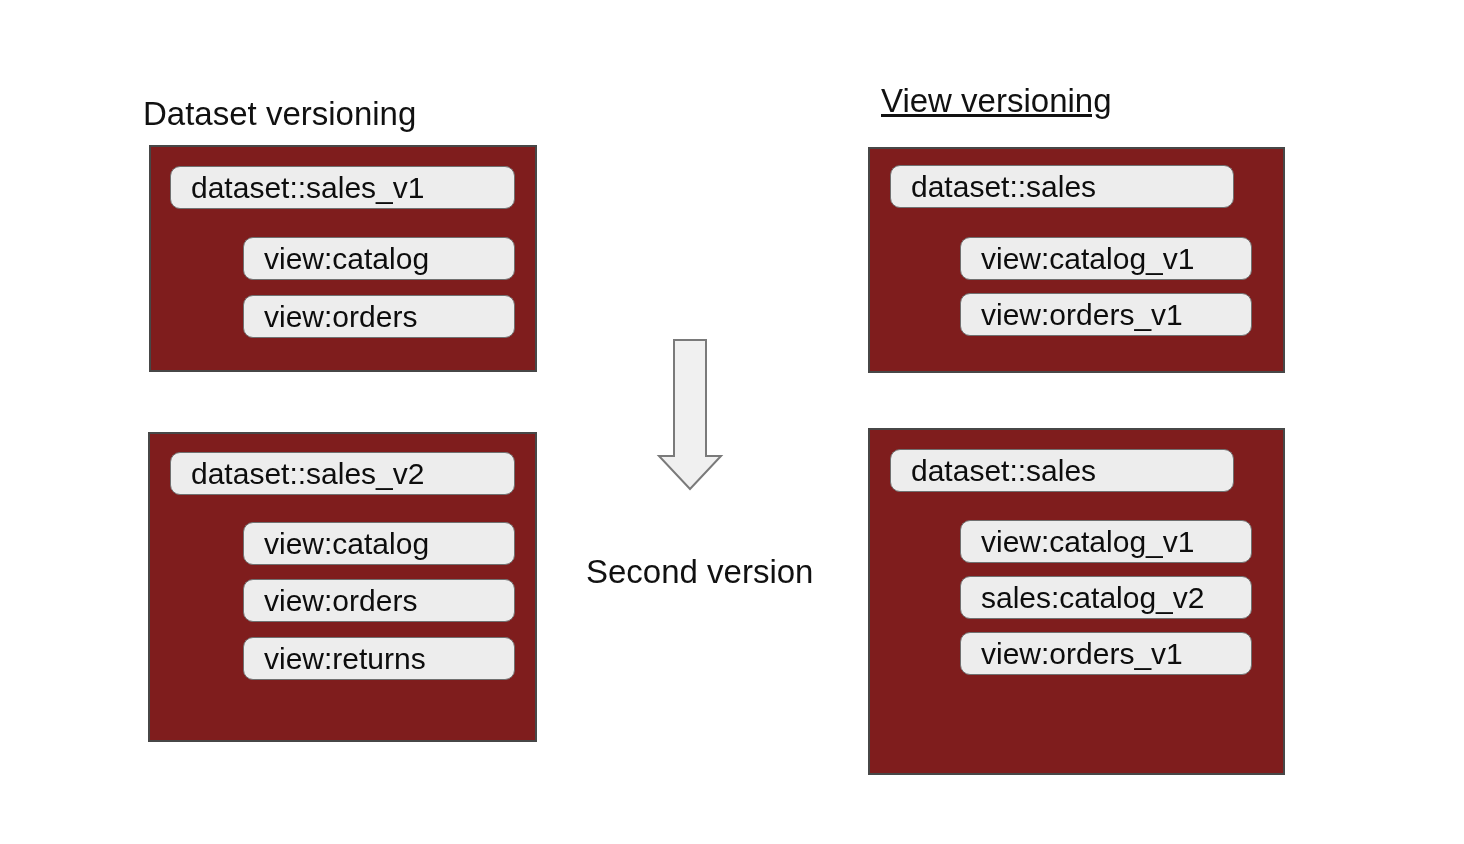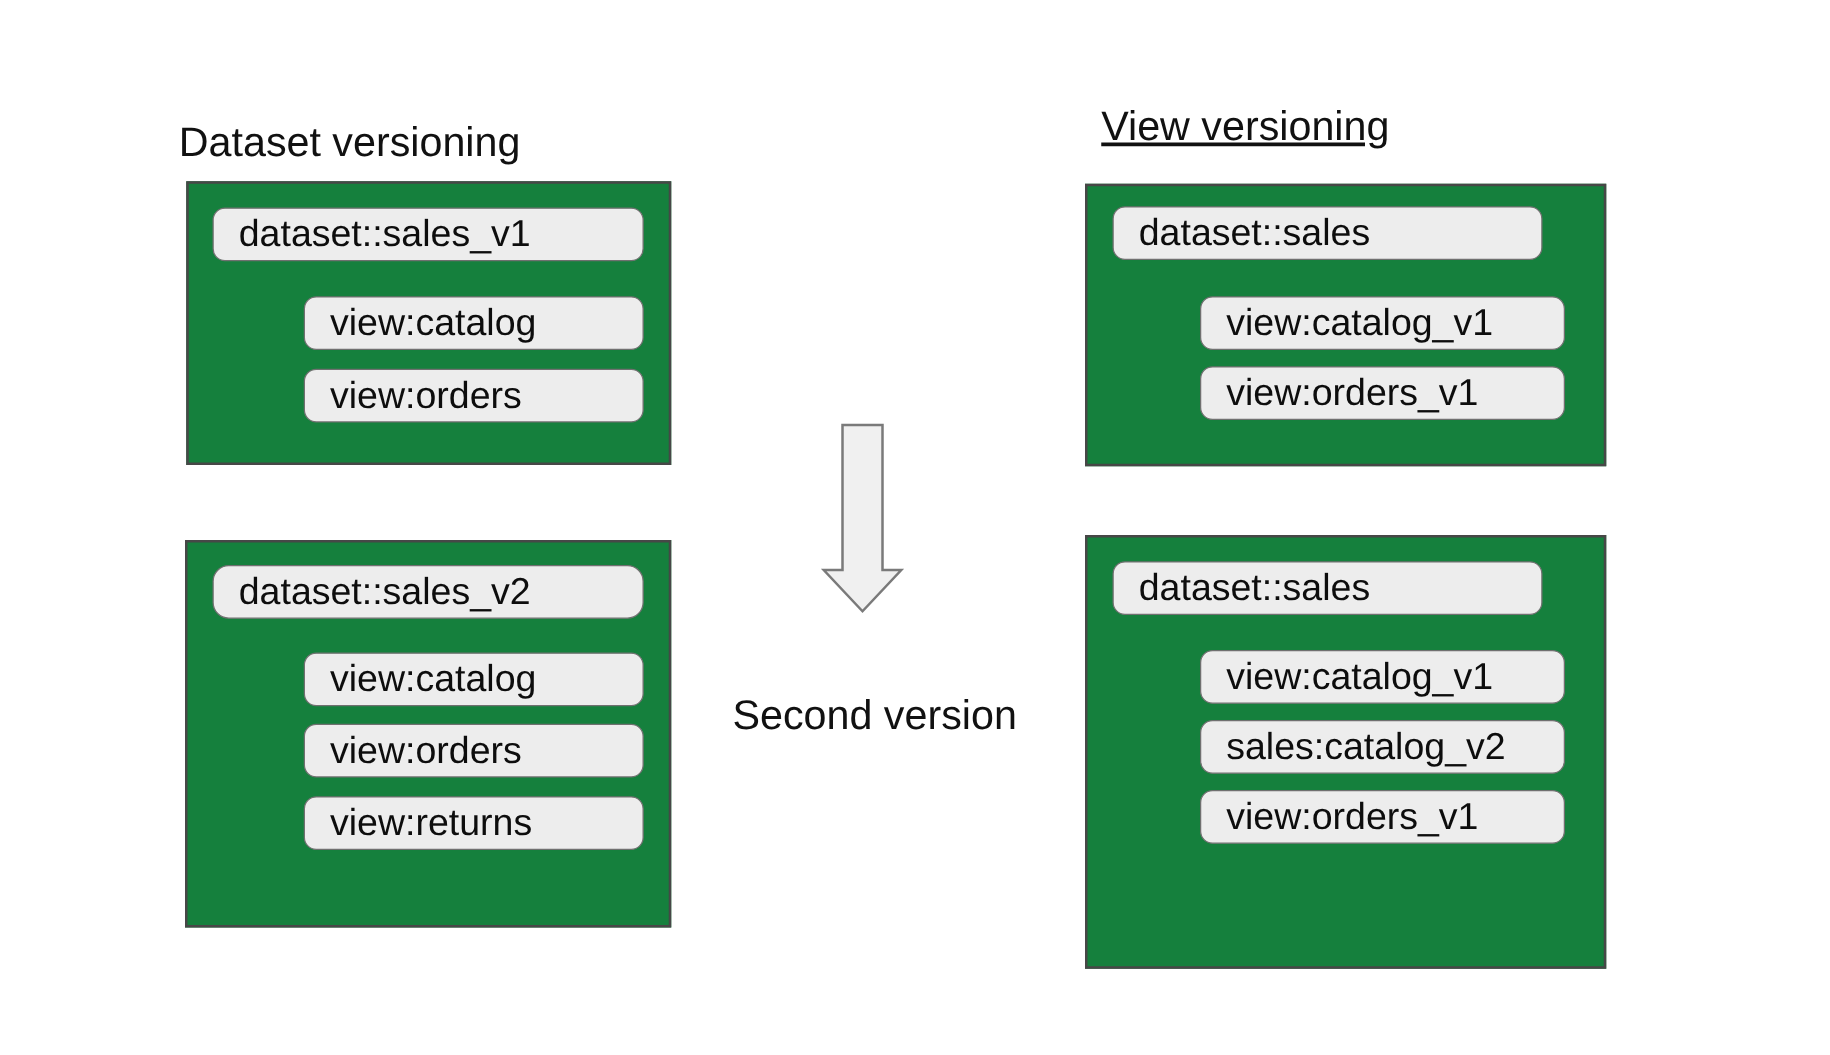--- a/index.html
+++ b/index.html
@@ -15,21 +15,21 @@
   }
   .col-title {
     position: absolute;
     font-size: 33px;
     line-height: 1.15;
     color: #111111;
     white-space: nowrap;
   }
   .group-box {
     position: absolute;
-    background: #15803d;
+    background: #7f1d1d;
     border: 2px solid #474747;
     padding-left: 28px;
   }
   .pill {
     position: absolute;
     height: 43px;
     background: #ededed;
     border: 1.5px solid #707070;
     border-radius: 10px;
     display: flex;
@@ -64,21 +64,21 @@
 
   <div class="col-title" style="left:881px; top:82px;text-decoration:underline;">View versioning</div>
 
   <div class="group-box" style="left:149px; top:145px; width:388px; height:227px;">
     <div class="pill" style="left:19px; top:19px; width:345px;">dataset::sales_v1</div>
     <div class="pill" style="left:92px; top:90px; width:272px;">view:catalog</div>
     <div class="pill" style="left:92px; top:148px; width:272px;">view:orders</div>
   </div>
 
   <div class="group-box" style="left:148px; top:432px; width:389px; height:310px;">
-    <div class="pill" style="left:20px; top:18px; width:345px;border-radius:13px;">dataset::sales_v2</div>
+    <div class="pill" style="left:20px; top:18px; width:345px;">dataset::sales_v2</div>
     <div class="pill" style="left:93px; top:88px; width:272px;">view:catalog</div>
     <div class="pill" style="left:93px; top:145px; width:272px;">view:orders</div>
     <div class="pill" style="left:93px; top:203px; width:272px;">view:returns</div>
   </div>
 
   <div class="group-box" style="left:868px; top:147px; width:417px; height:226px;">
     <div class="pill" style="left:20px; top:16px; width:344px;">dataset::sales</div>
     <div class="pill" style="left:90px; top:88px; width:292px;">view:catalog_v1</div>
     <div class="pill" style="left:90px; top:144px; width:292px;">view:orders_v1</div>
   </div>

